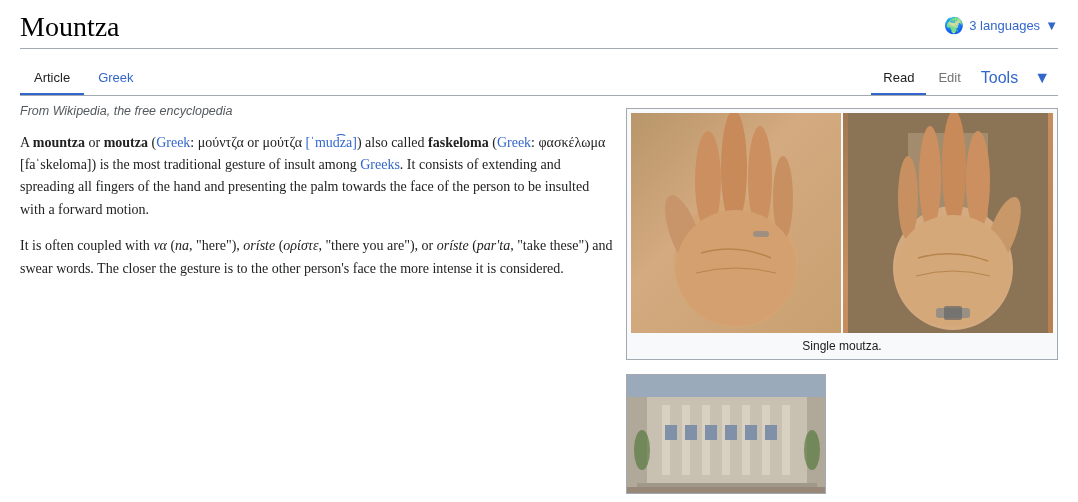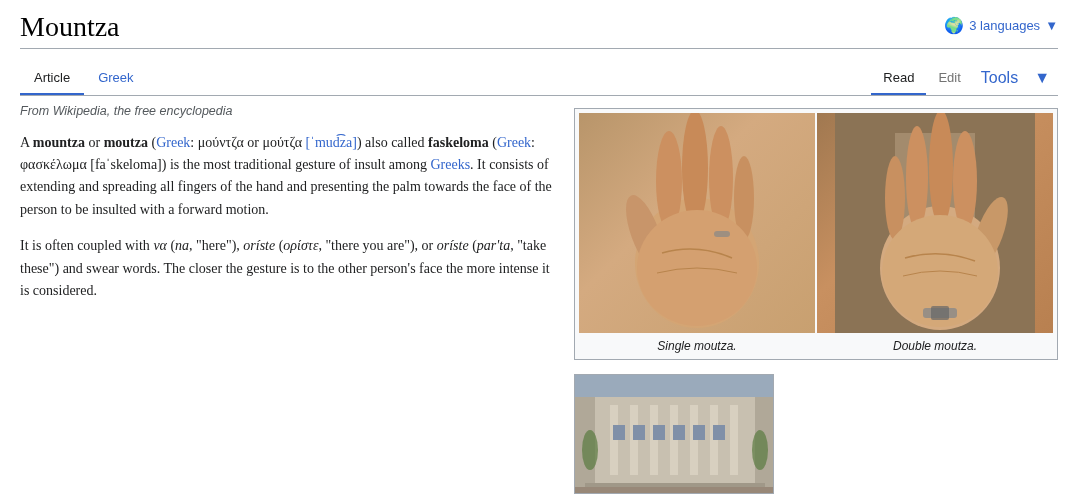--- a/index.html
+++ b/index.html
@@ -128,24 +128,23 @@
       text-decoration: none;
     }
     .bold { font-weight: bold; }
     .italic { font-style: italic; }
     sup {
       font-size: 10px;
       color: #3366cc;
     }
     
     .image-box {
-      width: 484px;
+      width: 432px;
       flex-shrink: 0;
       margin-top: 4px;
-      font-style: italic;
     }
     .image-row {
       display: flex;
       gap: 2px;
       margin-bottom: 0;
     }
     .img-wrapper {
       flex: 1;
       overflow: hidden;
     }
@@ -296,21 +295,20 @@
                 <path d="M68 163 Q105 153 142 163" stroke="#b8844c" stroke-width="1" fill="none"></path>
 
                 <rect x="88" y="195" width="34" height="10" rx="3" fill="#888" opacity="0.8"></rect>
                 <rect x="96" y="193" width="18" height="14" rx="2" fill="#666" opacity="0.7"></rect>
               </svg>
             </div>
           </div>
         </div>
         <div class="img-captions">
           <div class="img-caption">Single moutza.</div>
-          <div class="img-caption">Double moutza.</div>
         </div>
       </div>
 
       <div class="second-image">
         <svg width="200" height="120" viewBox="0 0 200 120" xmlns="http://www.w3.org/2000/svg">
           <rect width="200" height="120" fill="#b0a898"></rect>
 
           <rect x="20" y="20" width="160" height="90" fill="#c8c0b0"></rect>
 
           <rect x="35" y="30" width="8" height="70" fill="#d8d0c0"></rect>

